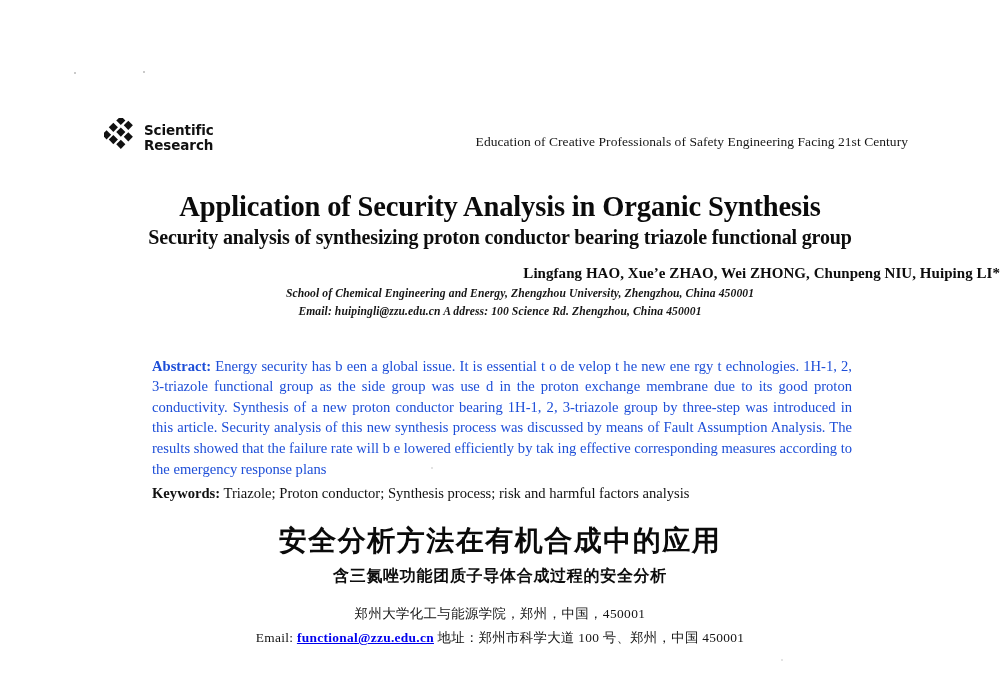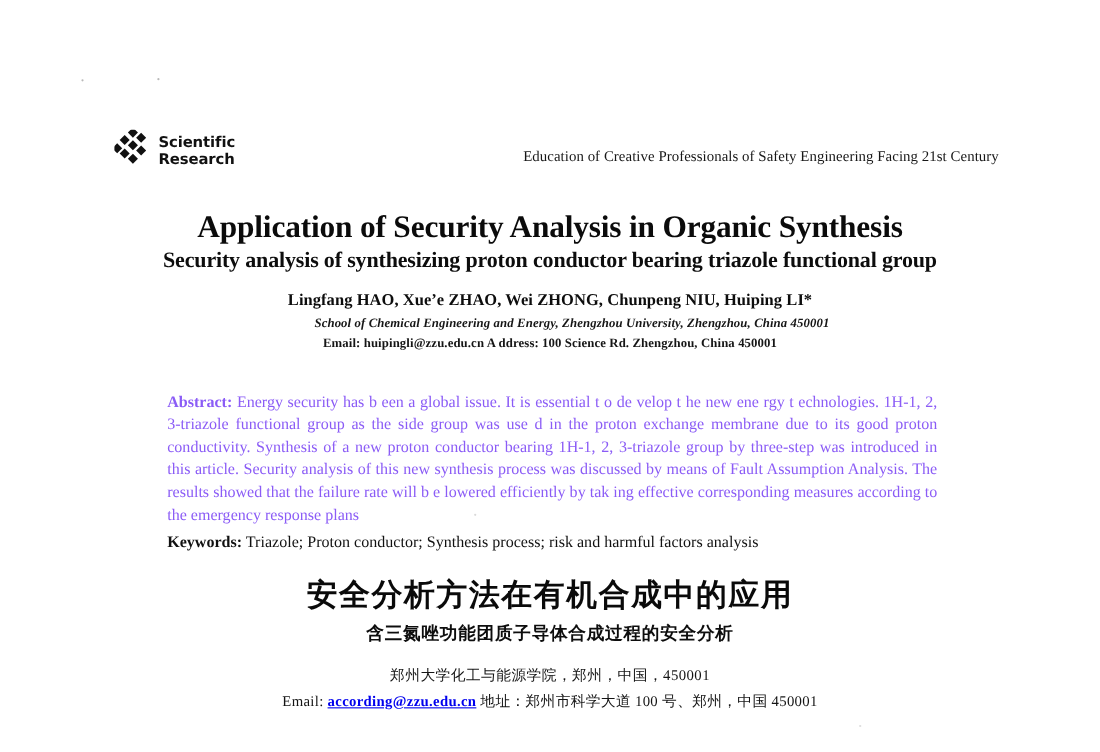--- a/index.html
+++ b/index.html
@@ -104,48 +104,50 @@
     position: absolute;
     left: 0; right: 0;
     top: 265px;
     text-align: center;
   }
   .authors-line {
     font-size: 15px;
     font-weight: 700;
     letter-spacing: 0.05px;
     color: #0d0d0d;
+    text-align: right;
   }
   .affil-line {
     margin-top: 5px;
     font-size: 11.6px;
     font-style: italic;
     font-weight: 600;
     letter-spacing: 0.1px;
     color: #161616;
     padding-left: 40px;
   }
   .email-line {
     margin-top: 5px;
     font-size: 11.6px;
+    font-style: italic;
     font-weight: 600;
     letter-spacing: 0.1px;
     color: #161616;
   }
 
   
   .abstract {
     position: absolute;
     left: 152px;
     width: 700px;
     top: 341px;
     font-size: 14.6px;
     line-height: 20.6px;
     text-align: justify;
-    color: #8b5cf6;
+    color: #1d4ed8;
   }
   .abstract b, .keywords b { font-weight: 700; }
 
   .keywords {
     position: absolute;
     left: 152px;
     width: 700px;
     top: 468px;
     font-size: 14.6px;
     line-height: 20.6px;
@@ -261,17 +263,17 @@
   </p>
 
   <div class="cn-block">
     <div class="cn-title">安全分析方法在有机合成中的应用</div>
     <div class="cn-subtitle">含三氮唑功能团质子导体合成过程的安全分析</div>
   </div>
 
   <div class="cn-authors">
     <div class="cn-affil-line">郑州大学化工与能源学院，郑州，中国，450001</div>
     <div class="cn-email-line">
-      <span>Email: </span><a class="mail" href="#">according@zzu.edu.cn</a><span> 地址：郑州市科学大道 100 号、郑州，中国 450001</span>
+      <span>Email: </span><a class="mail" href="#">functional@zzu.edu.cn</a><span> 地址：郑州市科学大道 100 号、郑州，中国 450001</span>
     </div>
   </div>
 
 </div>
 
 </body></html>

